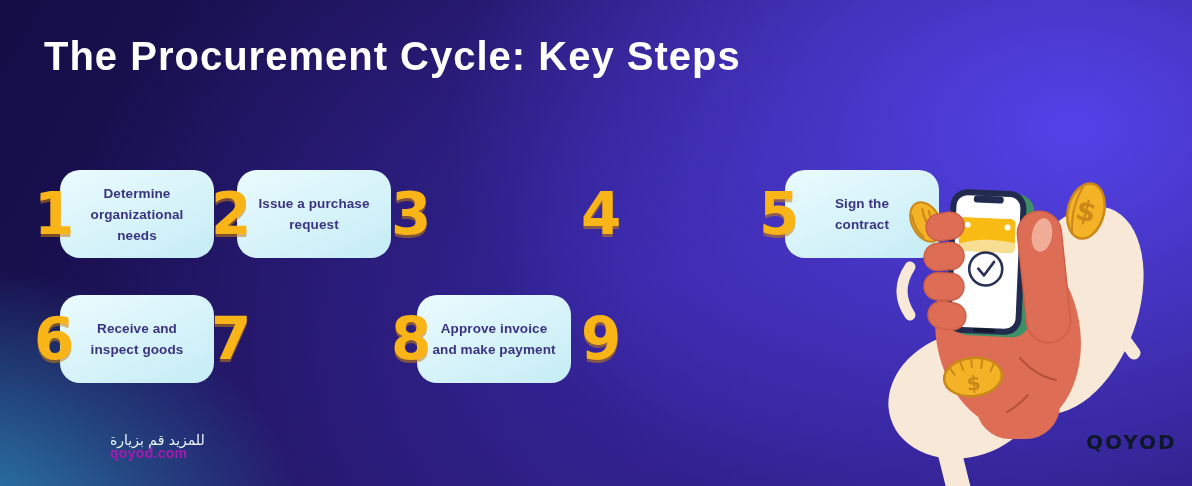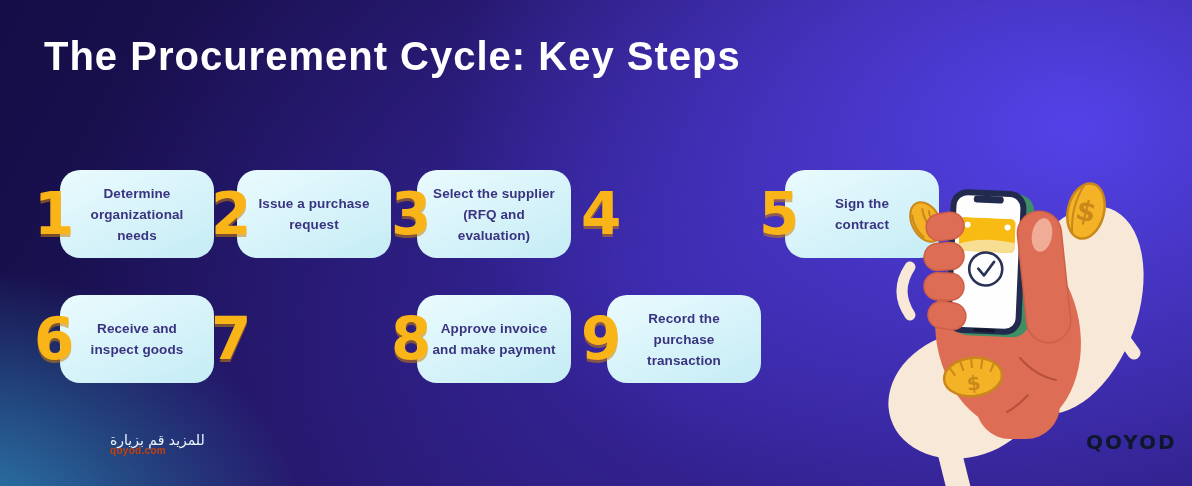--- a/index.html
+++ b/index.html
@@ -49,21 +49,21 @@
   #s9 { left:581px; top:295px; }
 
   .illustration { position:absolute; left:870px; top:145px; width:322px; height:341px; pointer-events:none; }
 
   .footer-visit {
     position:absolute; left:110px; top:432px;
     color:#EAF6FB; font-family:"DejaVu Sans", sans-serif; font-size:14px;
   }
   .footer-site {
     position:absolute; left:110px; top:445px;
-    color:#c2410c; font-weight:bold; font-size:10px; letter-spacing:0.3px;
+    color:#a21caf; font-weight:bold; font-size:14px; letter-spacing:0.3px;
   }
   .brand {
     position:absolute; left:1086px; top:430px;
     color:#0f172a; font-family:"DejaVu Sans", sans-serif;
     font-weight:bold; font-size:20px; letter-spacing:2px;
   }
 </style>
 </head>
 <body>
 
@@ -75,23 +75,20 @@
 organizational
 needs</div>
 </div>
 <div class="step" id="s2">
   <span class="num">2</span>
   <div class="card">Issue a purchase
 request</div>
 </div>
 <div class="step" id="s3">
   <span class="num">3</span>
-  <div class="card">Select the supplier
-(RFQ and
-evaluation)</div>
 </div>
 <div class="step" id="s4">
   <span class="num">4</span>
 </div>
 <div class="step" id="s5">
   <span class="num">5</span>
   <div class="card">Sign the
 contract</div>
 </div>
 <div class="step" id="s6">
@@ -102,23 +99,20 @@
 <div class="step" id="s7">
   <span class="num">7</span>
 </div>
 <div class="step" id="s8">
   <span class="num">8</span>
   <div class="card">Approve invoice
 and make payment</div>
 </div>
 <div class="step" id="s9">
   <span class="num">9</span>
-  <div class="card">Record the
-purchase
-transaction</div>
 </div>
 
 <svg class="illustration" viewBox="0 0 322 341" xmlns="http://www.w3.org/2000/svg">
   <defs>
     <clipPath id="cardclip">
         <rect x="88" y="73" width="56" height="34" rx="5"></rect>
       </clipPath>
   </defs>
 
   <g transform="translate(56,77) rotate(-28)">

